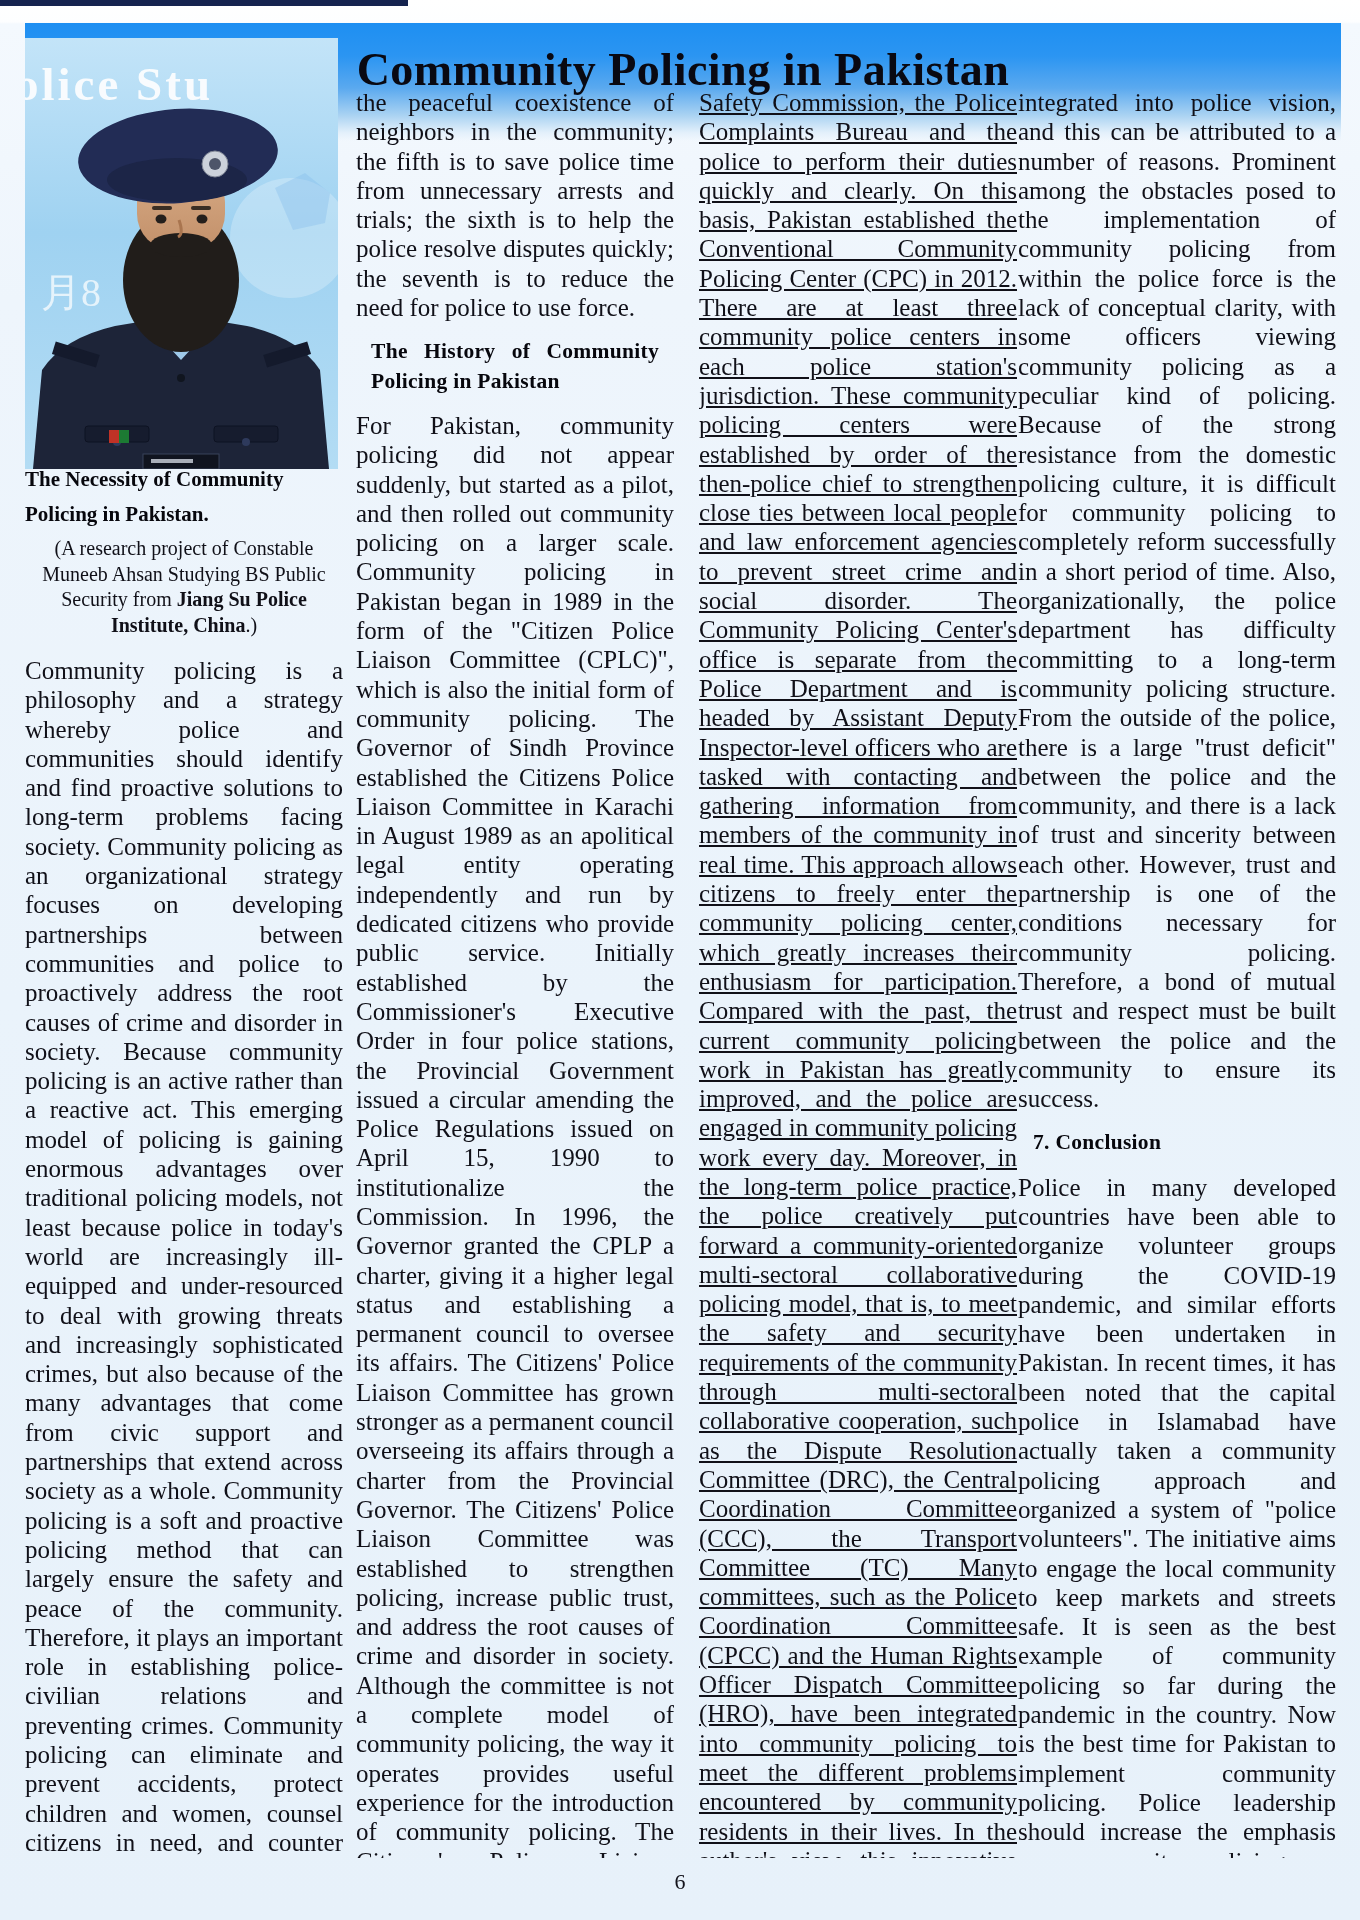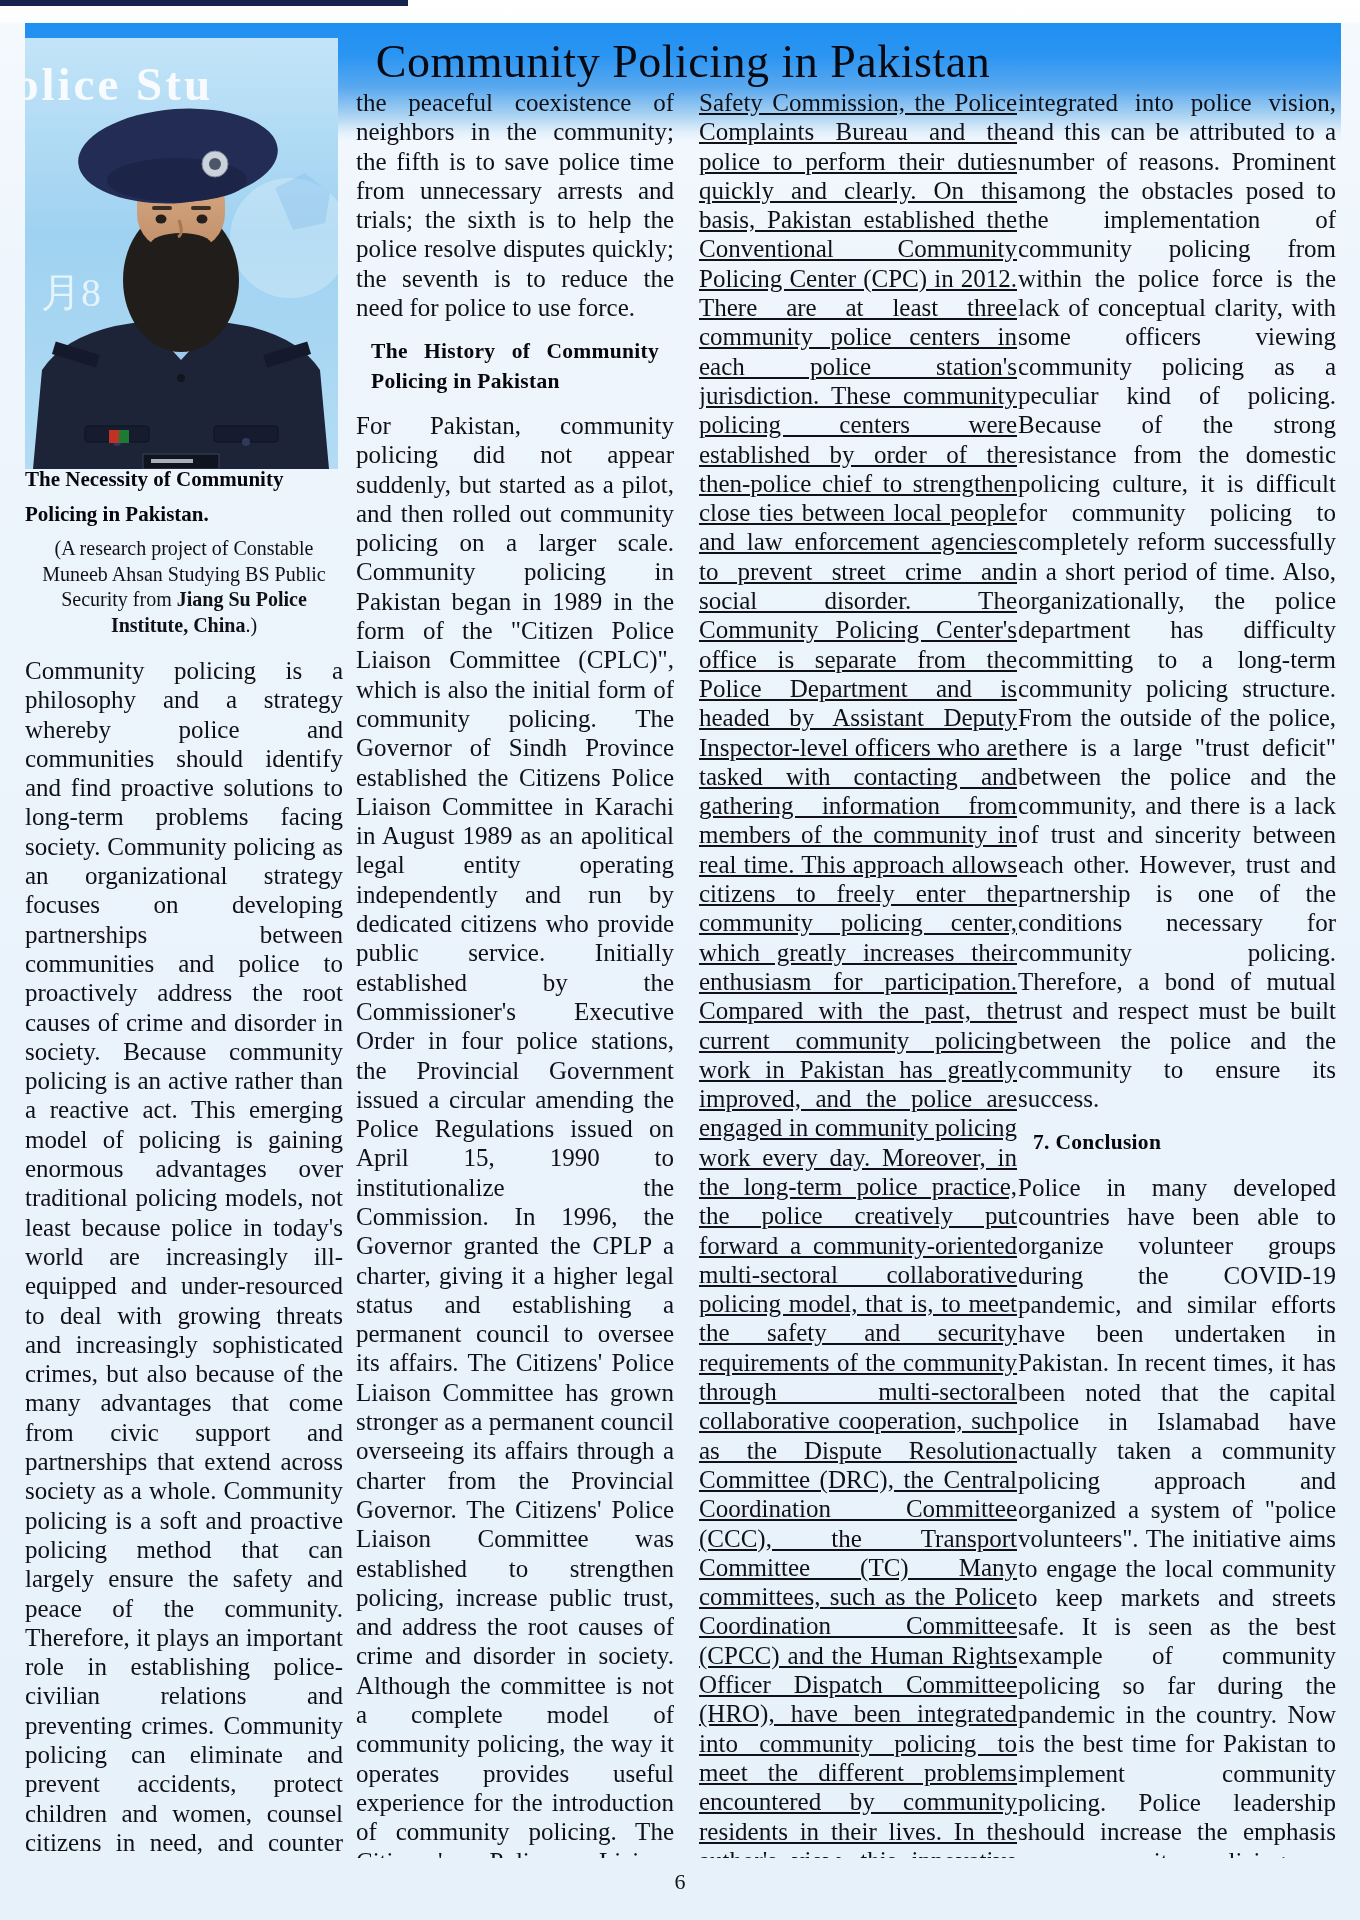--- a/index.html
+++ b/index.html
@@ -2,21 +2,21 @@
 <html><head>
 <meta charset="utf-8">
 <style>
   html,body{margin:0;padding:0;}
   body{width:1360px;height:1920px;font-family:"Liberation Serif","DejaVu Serif",serif;}
   .page{position:relative;width:1360px;height:1920px;overflow:hidden;
     background:linear-gradient(180deg,#ffffff 0px,#fdfeff 22px,#f4f9fe 24px,#eef5fc 300px,#eaf3fb 1000px,#e7f1fa 1920px);}
   .navy-bar{position:absolute;left:0;top:0;width:408px;height:6px;background:#15234f;}
   .masthead{position:absolute;left:25px;top:23px;width:1316px;height:118px;text-align:center;
     background:linear-gradient(180deg,#1e8ff2 0%,#2b95f2 28%,#5aa9ef 55%,#a9d2f2 78%,#e3f0fb 93%,rgba(244,250,254,0) 100%);}
-  .masthead h1{margin:0;padding-top:12px;font-size:46px;font-weight:normal;color:#090912;letter-spacing:.5px;}
+  .masthead h1{margin:0;padding-top:20px;font-size:46px;font-weight:bold;color:#090912;letter-spacing:.5px;}
   .photo{position:absolute;left:25px;top:24px;width:313px;height:431px;overflow:hidden;margin-top:14px;}
   .col{position:absolute;width:318px;color:#101018;overflow:hidden;}
   .col1{left:25px;top:462px;height:1394px;}
   .col2{left:356px;top:88px;height:1770px;}
   .col3{left:699px;top:88px;height:1770px;text-decoration:underline;}
   .col4{left:1018px;top:88px;height:1770px;}
   .body-text{font-size:25px;line-height:29.3px;text-align:justify;margin:0;hyphens:none;}
   .col1 h2{font-size:21px;line-height:35px;margin:0 0 4px 0;color:#07070d;font-weight:bold;}
   .subtitle{font-size:20px;line-height:25.5px;margin:0 0 18px 0;text-align:center;}
   .inline-head{font-size:21.5px;line-height:29.3px;font-weight:bold;margin:15px;text-align:justify;color:#07070d;letter-spacing:.3px;}

